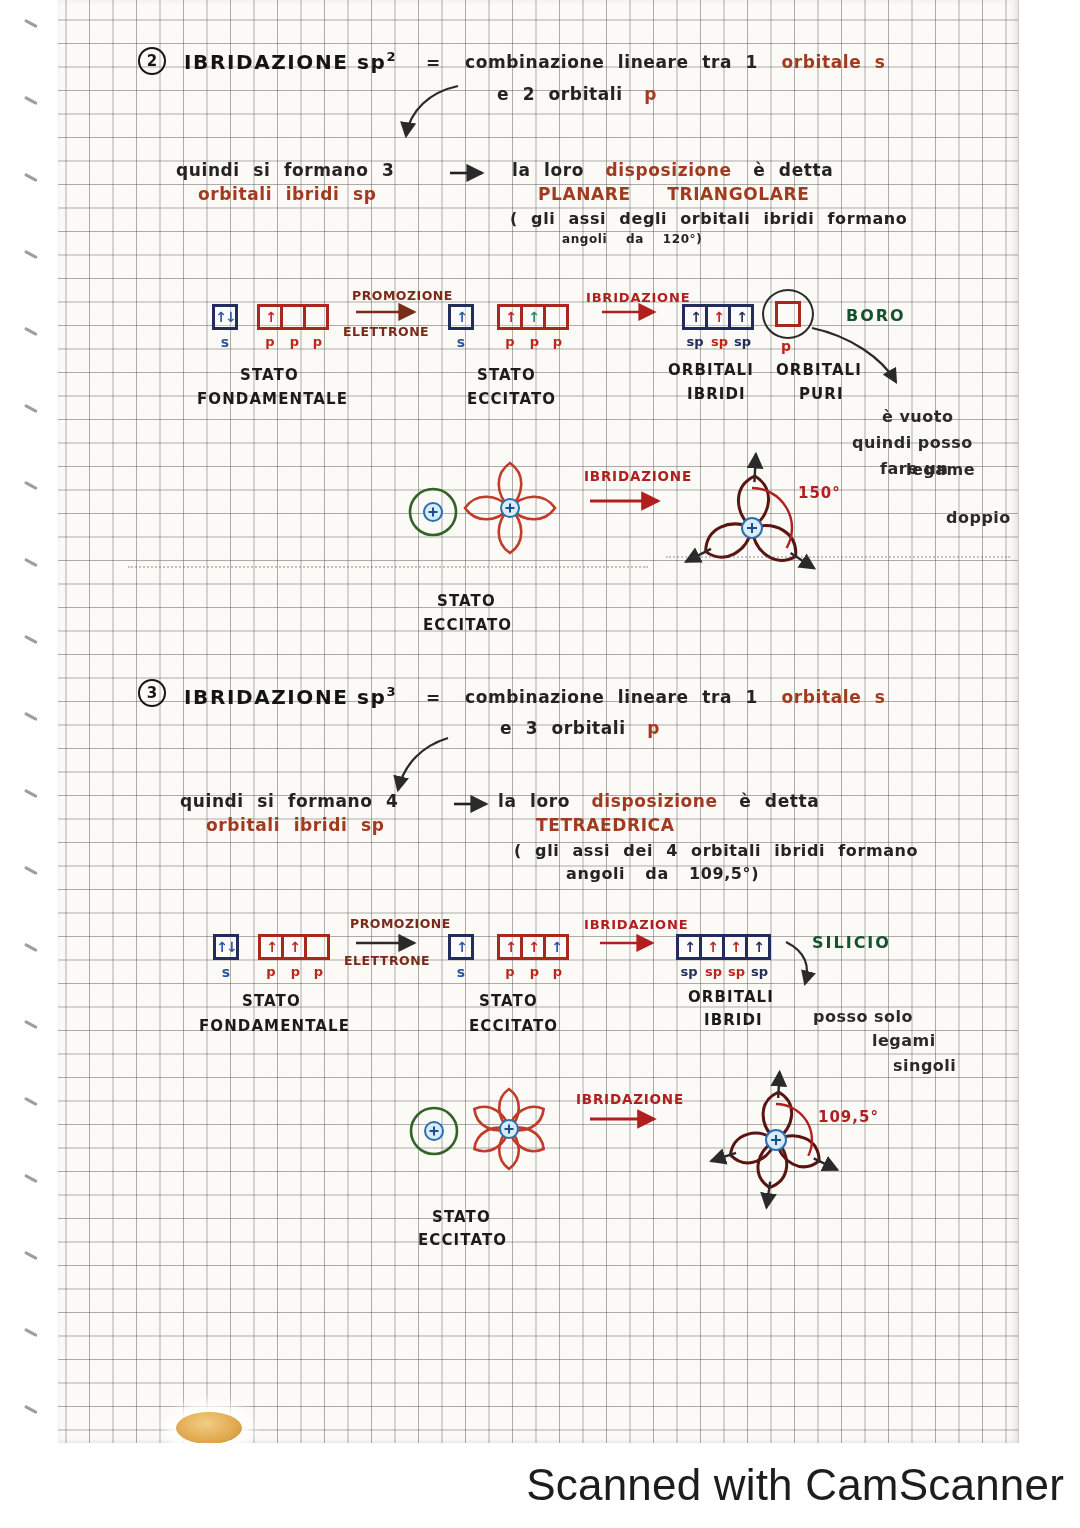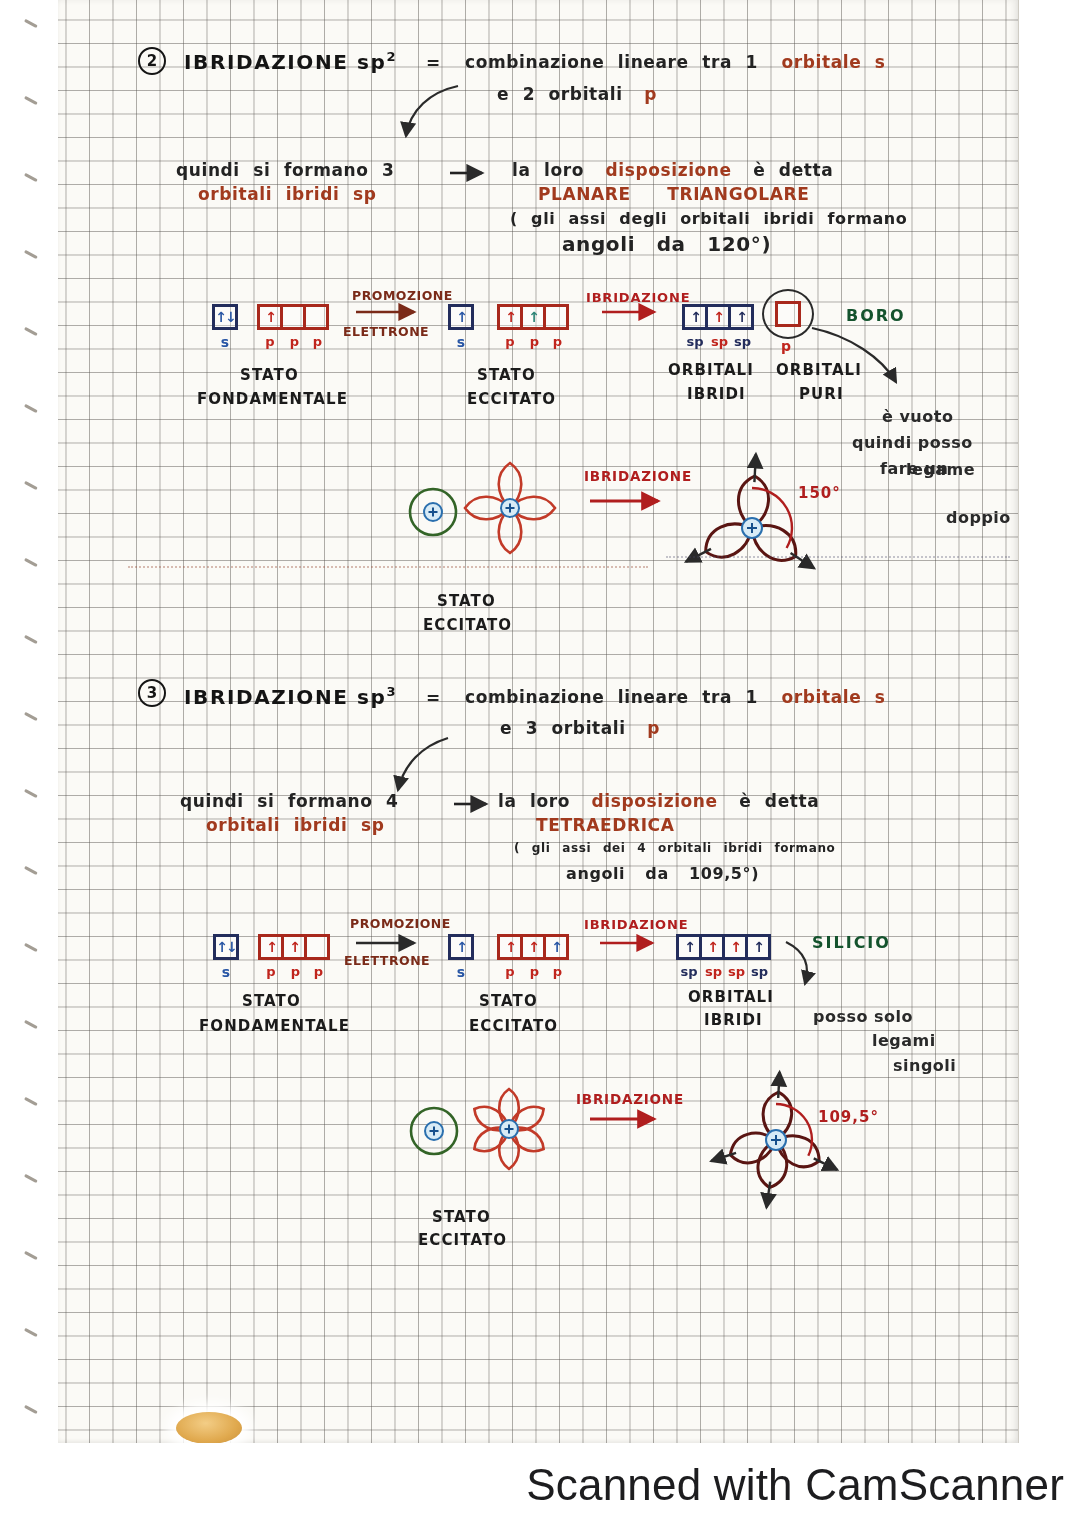--- a/index.html
+++ b/index.html
@@ -105,21 +105,21 @@
     <path d="M58 4 C 30 10 10 28 6 54" fill="none" stroke="#2a2a2a" stroke-width="2.3" marker-end="url(#ah-black)"></path>
   </svg>
   <div class="hw" style="left:176px;top:160px">quindi si formano 3</div>
   <div class="hw rust" style="left:198px;top:184px">orbitali ibridi sp</div>
   <svg class="abs" style="left:448px;top:167px" width="44" height="12">
     <line x1="2" y1="6" x2="34" y2="6" stroke="#222" stroke-width="2.6" marker-end="url(#ah-black)"></line>
   </svg>
   <div class="hw" style="left:512px;top:160px"><span>la loro</span> <span class="rust" style="margin-left:8px">disposizione</span> <span style="margin-left:8px">è detta</span></div>
   <div class="hw rust" style="left:538px;top:184px;word-spacing:30px">PLANARE TRIANGOLARE</div>
   <div class="hw" style="left:510px;top:209px;font-size:16px">( gli assi degli orbitali ibridi formano</div>
-  <div class="hw" style="left:562px;top:232px;font-size:20px;word-spacing:14px">angoli da 120°)</div>
+  <div class="hw" style="left:562px;top:232px;font-size:12px;word-spacing:14px">angoli da 120°)</div>
 
   <div class="boxrow" style="left:212px;top:304px">
     <div class="orb-box">
         <span class="arr c-blue">↑↓</span>
       </div>
   </div>
   <div class="lbl c-blue" style="left:212px;top:334px;width:26px">s</div>
   <div class="boxrow" style="left:257px;top:304px">
     <div class="orb-box red">
         <span class="arr c-red">↑</span>
@@ -266,21 +266,21 @@
   <svg class="abs" style="left:392px;top:734px" width="62" height="62">
     <path d="M56 4 C 30 12 12 30 6 56" fill="none" stroke="#2a2a2a" stroke-width="2.3" marker-end="url(#ah-black)"></path>
   </svg>
   <div class="hw" style="left:180px;top:791px">quindi si formano 4</div>
   <div class="hw rust" style="left:206px;top:815px">orbitali ibridi sp</div>
   <svg class="abs" style="left:452px;top:798px" width="44" height="12">
     <line x1="2" y1="6" x2="34" y2="6" stroke="#222" stroke-width="2.6" marker-end="url(#ah-black)"></line>
   </svg>
   <div class="hw" style="left:498px;top:791px"><span>la loro</span> <span class="rust" style="margin-left:8px">disposizione</span> <span style="margin-left:8px">è detta</span></div>
   <div class="hw rust" style="left:536px;top:815px">TETRAEDRICA</div>
-  <div class="hw" style="left:514px;top:841px;font-size:12px">( gli assi dei 4 orbitali ibridi formano</div>
+  <div class="hw" style="left:514px;top:841px;font-size:16px">( gli assi dei 4 orbitali ibridi formano</div>
   <div class="hw" style="left:566px;top:864px;font-size:16px;word-spacing:14px">angoli da 109,5°)</div>
 
   <div class="boxrow" style="left:213px;top:934px">
     <div class="orb-box">
         <span class="arr c-blue">↑↓</span>
       </div>
   </div>
   <div class="lbl c-blue" style="left:213px;top:964px;width:26px">s</div>
   <div class="boxrow" style="left:258px;top:934px">
     <div class="orb-box red">

